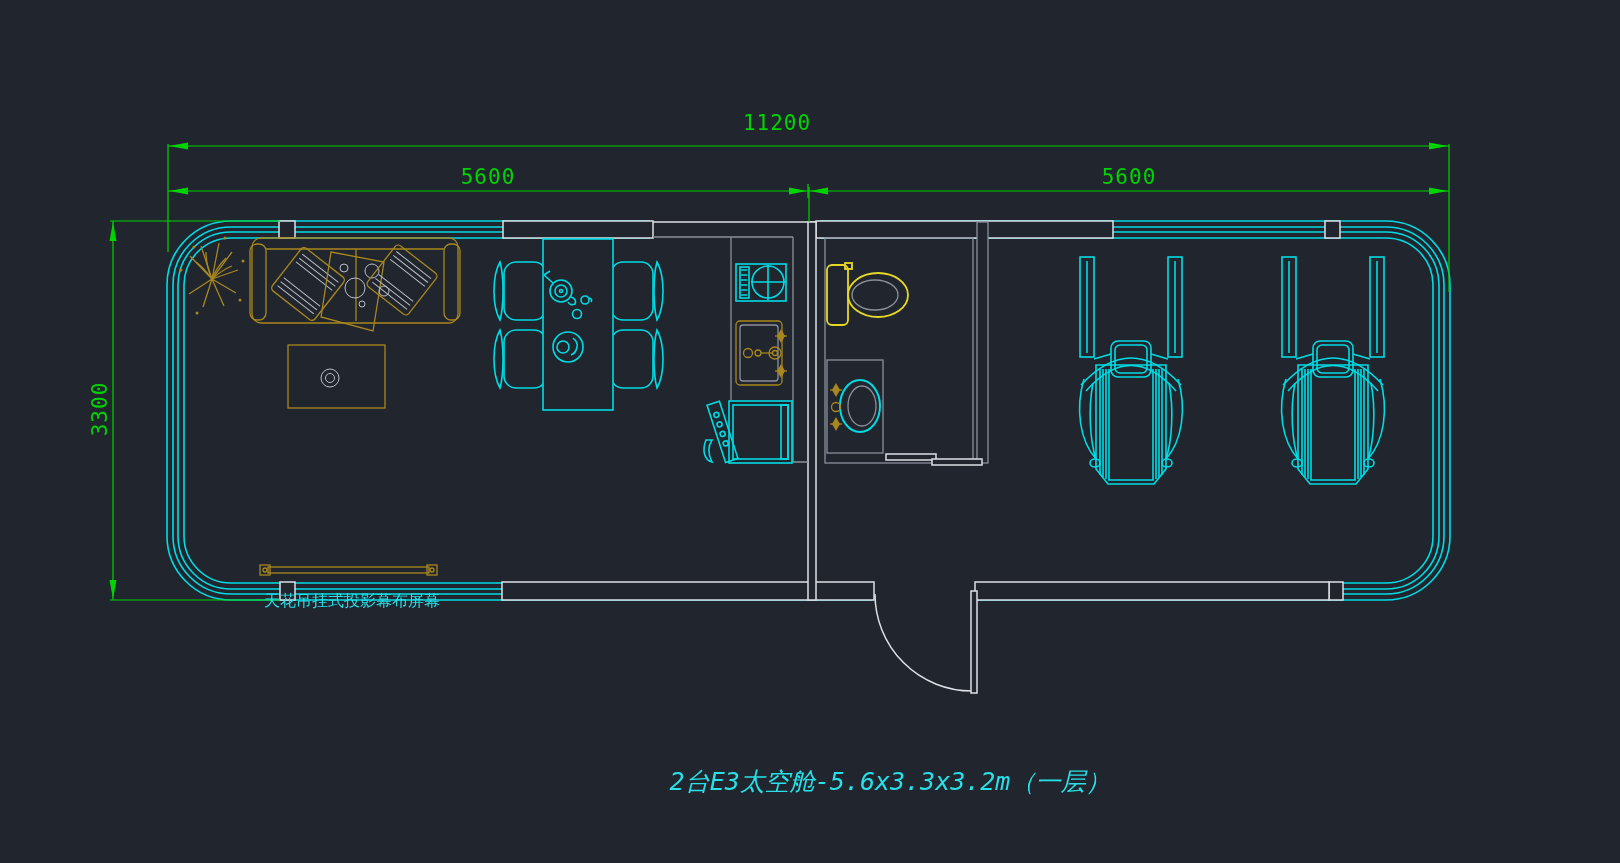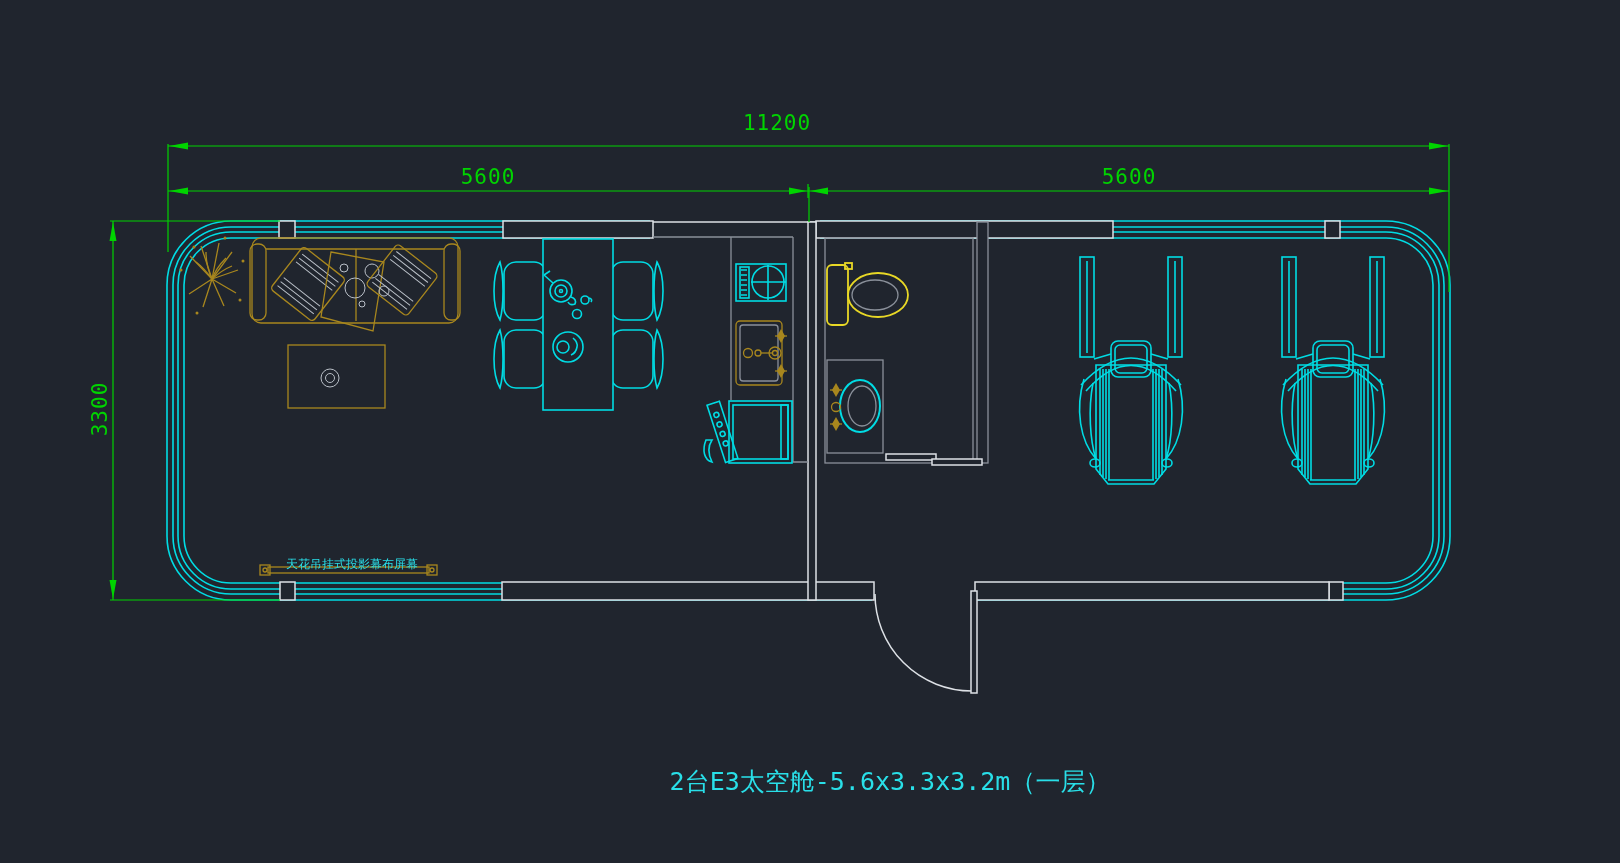--- a/index.html
+++ b/index.html
@@ -8,22 +8,22 @@
     --pillow-gray:#b9bfc7; --text-cyan:#29dfe8;
   }
   html,body{margin:0;padding:0;}
   body{background:var(--bg);width:1620px;height:863px;overflow:hidden;
        font-family:"DejaVu Sans Mono","Liberation Mono",monospace;}
   .canvas{position:relative;width:1620px;height:863px;background:var(--bg);}
   svg{position:absolute;left:0;top:0;}
   .txt{position:absolute;white-space:nowrap;transform:translate(-50%,-50%);}
   .dim{color:var(--dim-green);font-size:21px;letter-spacing:1px;}
   .dim-rot{transform:translate(-50%,-50%) rotate(-90deg);}
-  .screen-label{color:var(--text-cyan);font-size:12px;letter-spacing:0;}
-  .title{color:var(--text-cyan);font-size:25px;letter-spacing:0;}
+  .screen-label{color:var(--text-cyan);font-size:16px;letter-spacing:0;margin-top:37px;}
+  .title{color:var(--text-cyan);font-size:25px;letter-spacing:0;font-style:italic;}
   
   .cy{stroke:var(--wall-cyan);fill:none;stroke-width:1.6;}
   .cyf{stroke:var(--wall-cyan);fill:var(--bg);stroke-width:1.6;}
   .gn{stroke:var(--dim-green);fill:none;stroke-width:1.2;}
   .gnf{fill:var(--dim-green);stroke:none;}
   .wh{stroke:var(--white-line);fill:none;stroke-width:1.5;}
   .whf{stroke:var(--white-line);fill:var(--bg);stroke-width:1.5;}
   .gy{stroke:var(--gray-line);fill:none;stroke-width:1.3;}
   .gyf{stroke:var(--gray-line);fill:var(--bg);stroke-width:1.3;}
   .gd{stroke:var(--gold);fill:none;stroke-width:1.3;}

